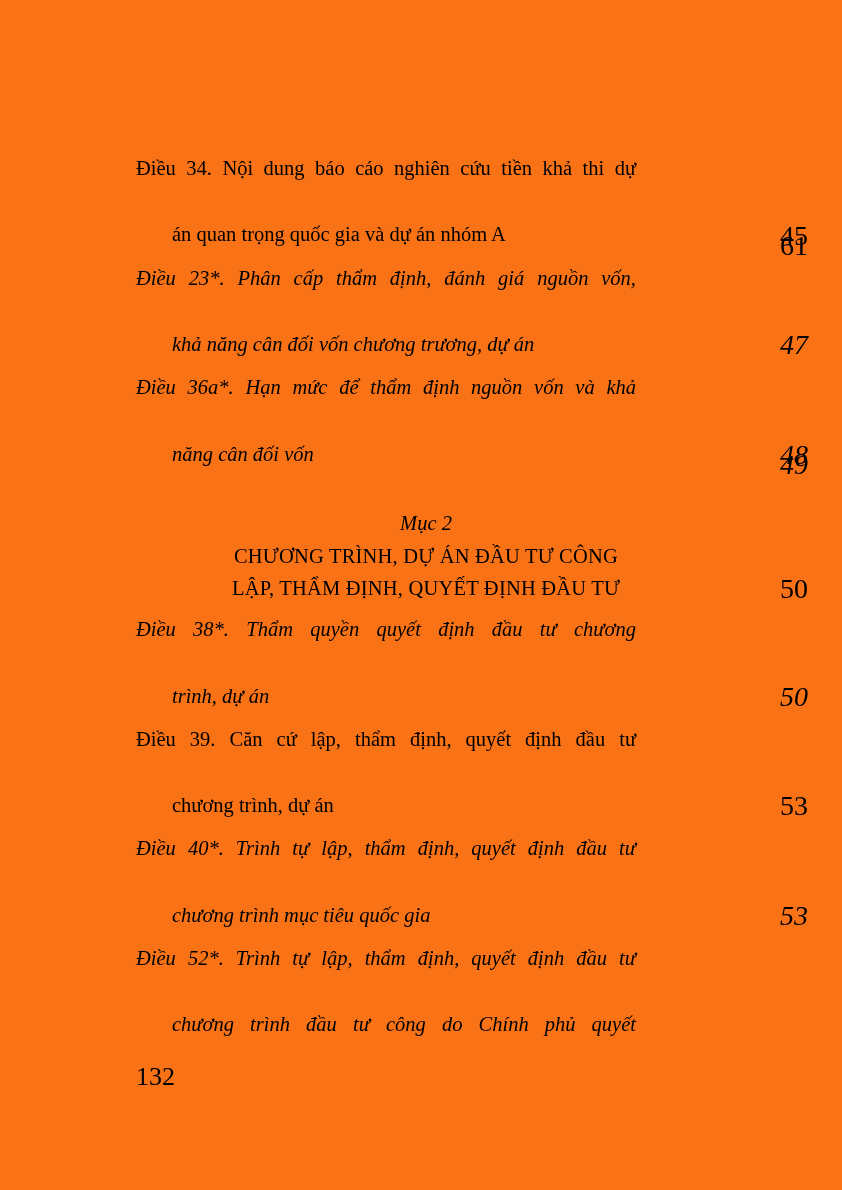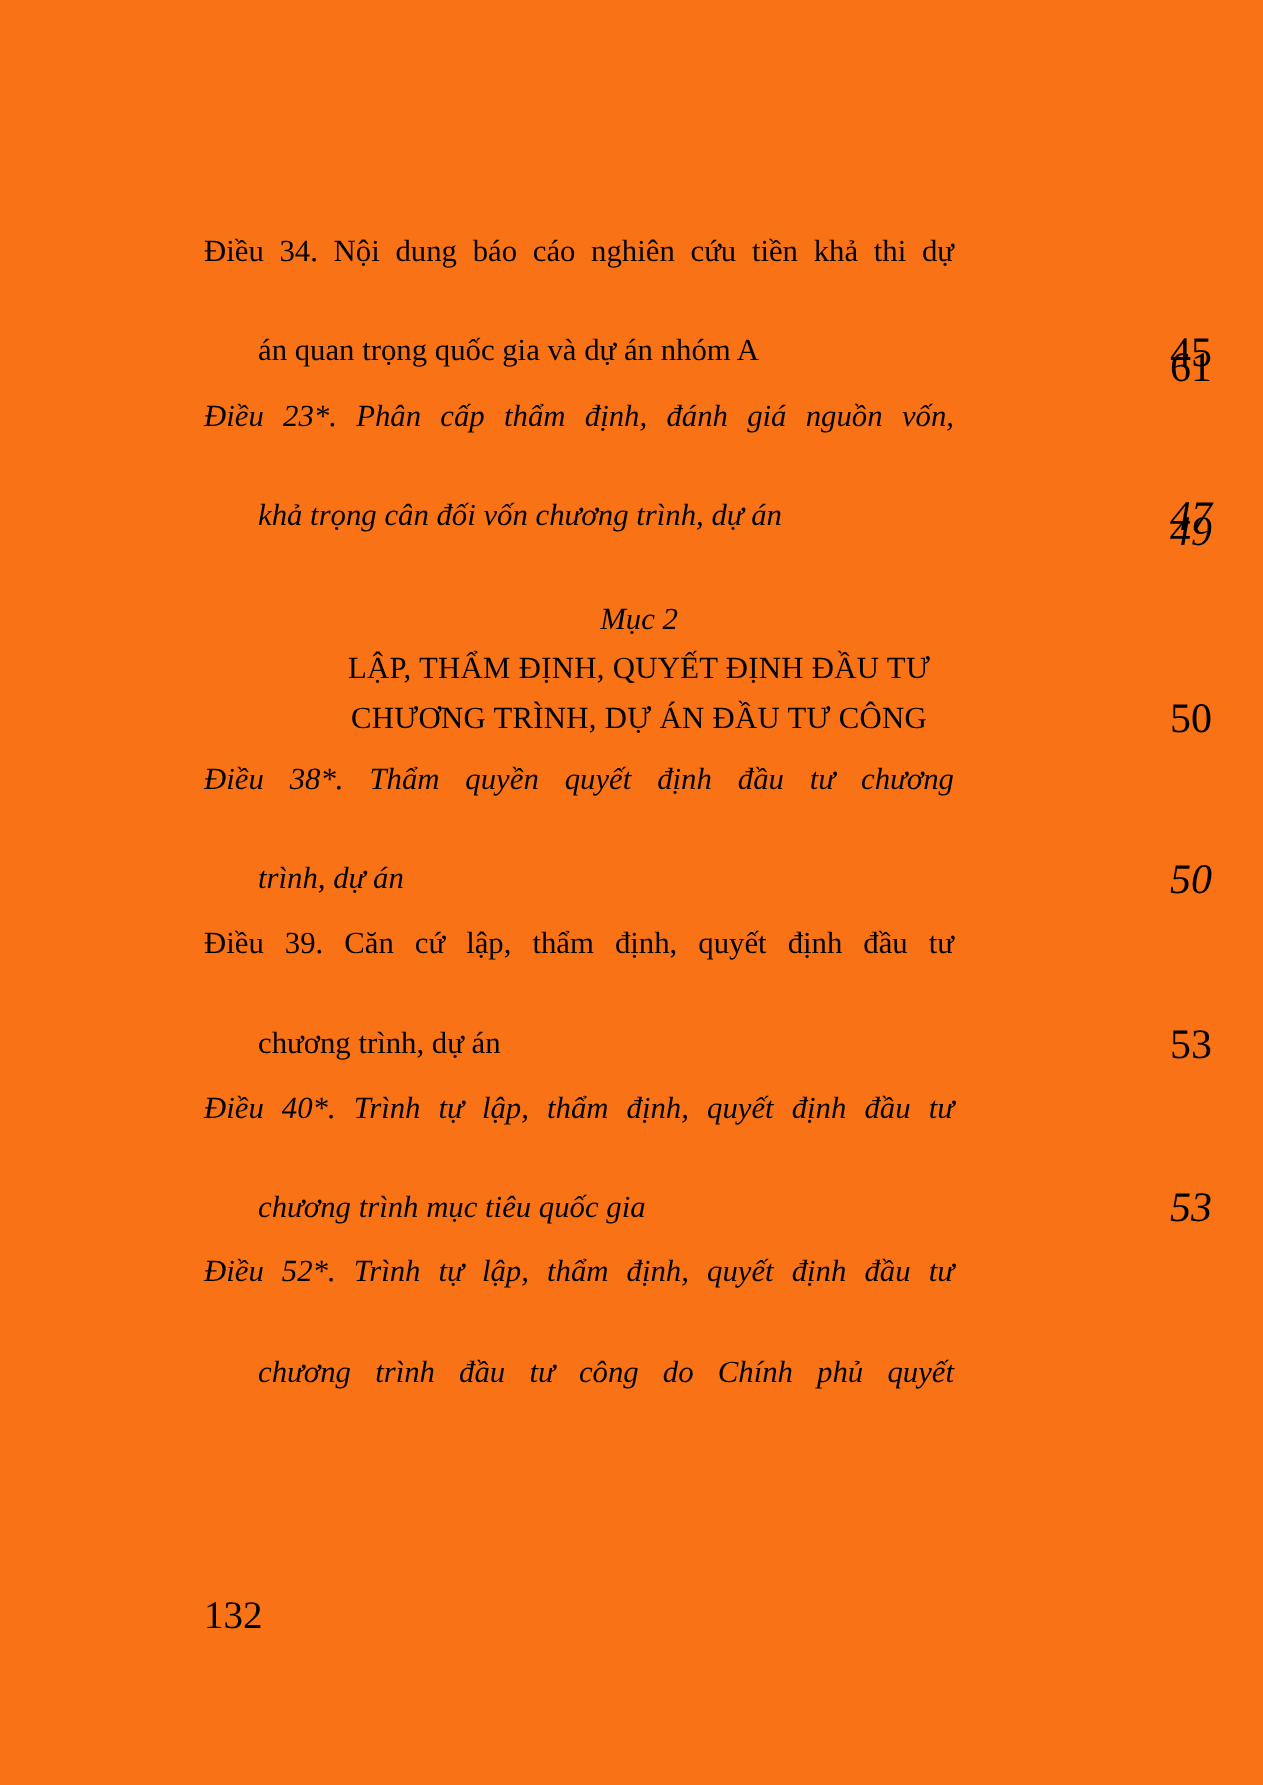--- a/index.html
+++ b/index.html
@@ -100,34 +100,41 @@
       <div class="page-num" style="bottom:0;">45</div>
     </div>
 
     <div class="toc-entry">
       <div class="page-num" style="bottom:0;">61</div>
     </div>
 
     <div class="toc-entry italic">
       <div class="entry-text">
         <span class="line just">Điều 23*. Phân cấp thẩm định, đánh giá nguồn vốn,</span>
-        <span class="line indent">khả trọng cân đối vốn chương trình, dự án</span>
+        <span class="line indent">khả năng cân đối vốn chương trương, dự án</span>
       </div>
       <div class="page-num" style="bottom:0;">47</div>
     </div>
 
+    <div class="toc-entry italic">
+      <div class="entry-text">
+        <span class="line just">Điều 36a*. Hạn mức để thẩm định nguồn vốn và khả</span>
+        <span class="line indent">năng cân đối vốn</span>
+      </div>
+      <div class="page-num" style="bottom:0;">48</div>
+    </div>
 
     <div class="toc-entry italic">
       <div class="page-num" style="bottom:0;">49</div>
     </div>
 
     <div class="section-head">
       <div class="muc">Mục 2</div>
+      <div class="heading">CHƯƠNG TRÌNH, DỰ ÁN ĐẦU TƯ CÔNG</div>
       <div class="heading">LẬP, THẨM ĐỊNH, QUYẾT ĐỊNH ĐẦU TƯ</div>
-      <div class="heading">CHƯƠNG TRÌNH, DỰ ÁN ĐẦU TƯ CÔNG</div>
       <div class="page-num">50</div>
     </div>
 
     <div class="toc-entry italic">
       <div class="entry-text">
         <span class="line just">Điều 38*. Thẩm quyền quyết định đầu tư chương</span>
         <span class="line indent">trình, dự án</span>
       </div>
       <div class="page-num" style="bottom:0;">50</div>
     </div>

